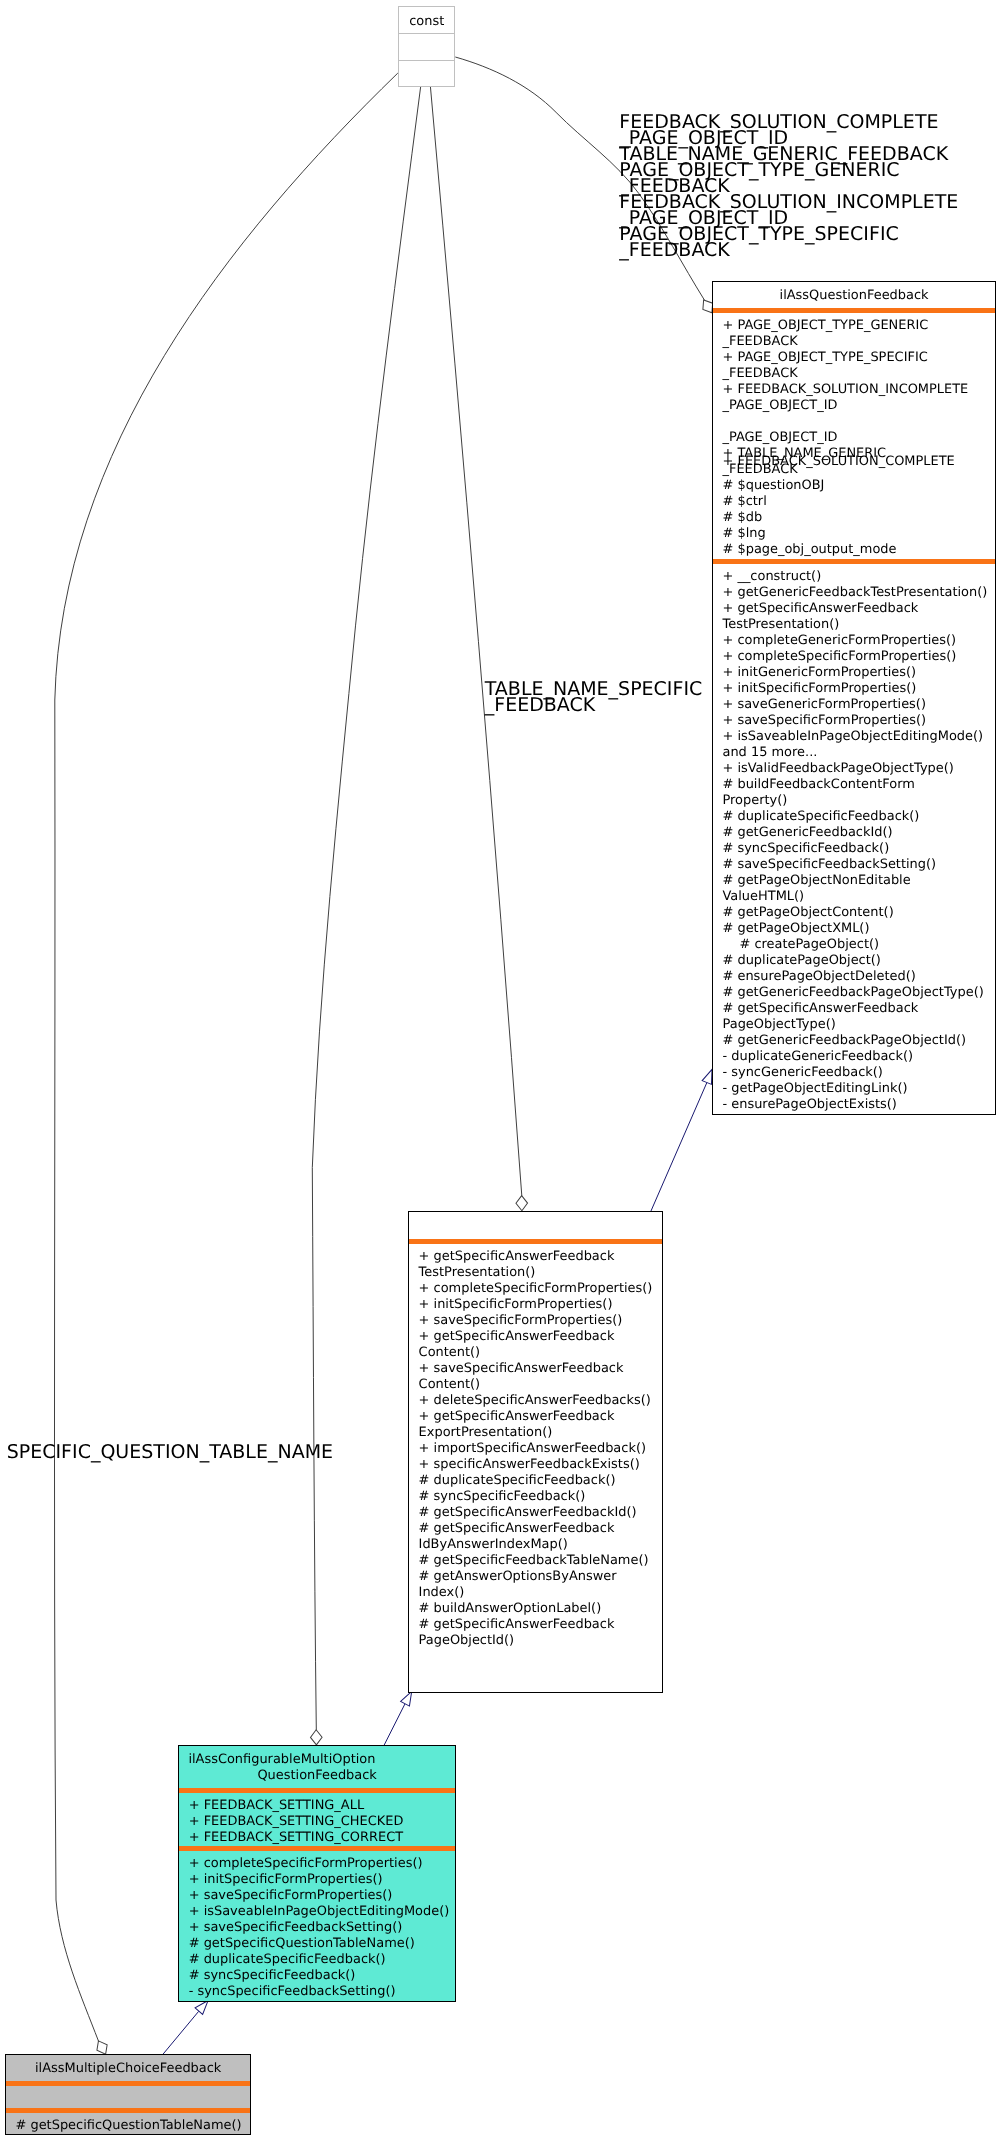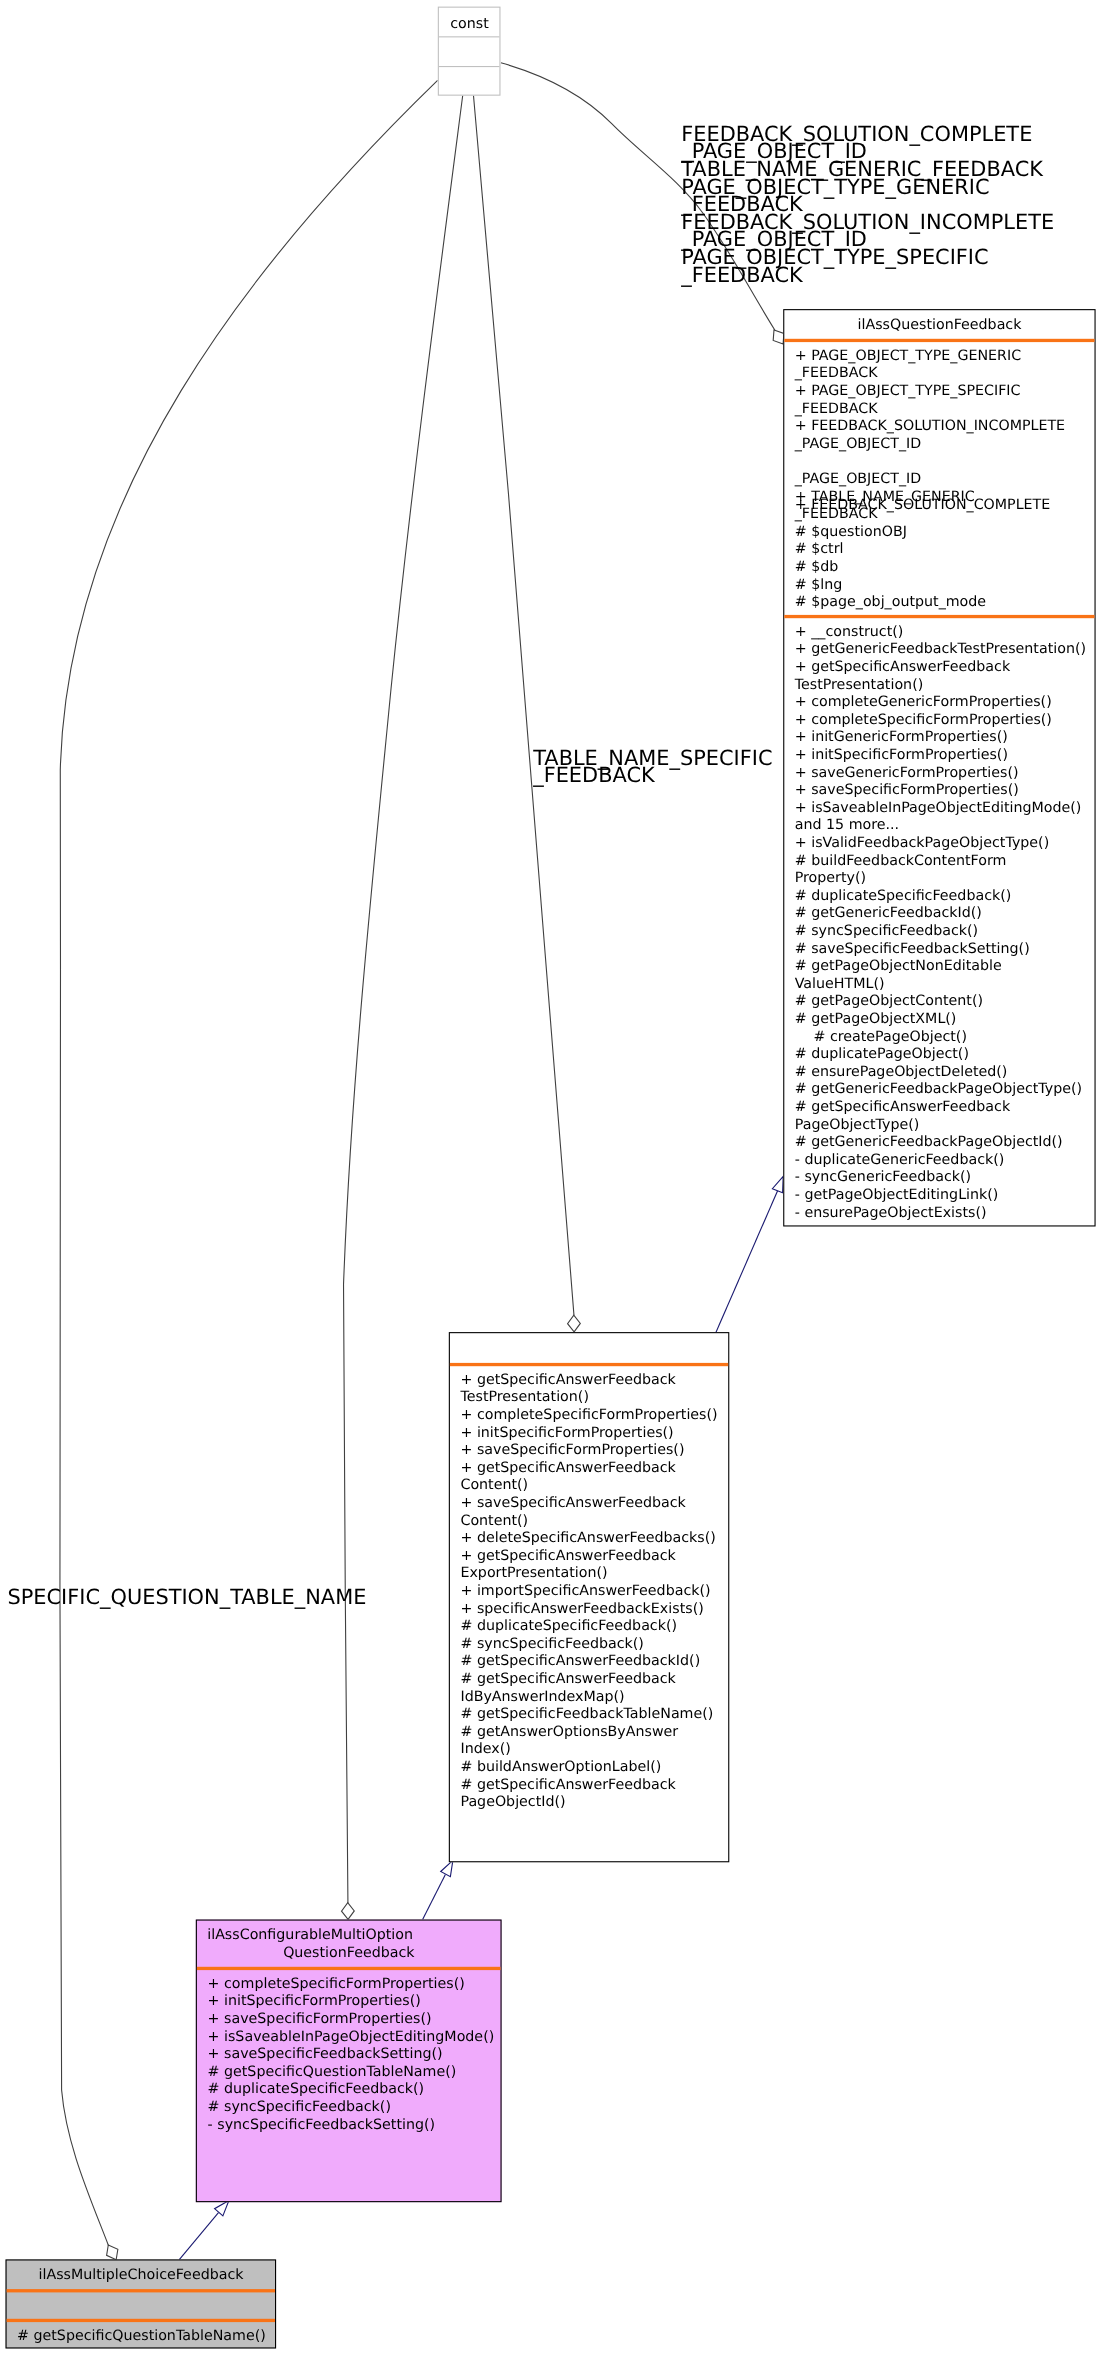--- a/index.html
+++ b/index.html
@@ -3,21 +3,21 @@
 <style>
 html,body{margin:0;padding:0;background:#fff;}
 body{width:1000px;height:2141px;position:relative;overflow:hidden;
      font-family:"DejaVu Sans",sans-serif;color:#000;
      -webkit-font-smoothing:antialiased;text-rendering:geometricPrecision;}
 #canvas{position:absolute;left:0;top:0;width:1000px;height:2141px;}
 svg.edges{position:absolute;left:0;top:0;width:1000px;height:2141px;overflow:visible;}
 .node{position:absolute;box-sizing:border-box;border:1px solid #000;background:#fff;}
 .node.faint{border-color:#c0c0c0;}
 .sec{position:relative;box-sizing:border-box;}
-.sec + .sec{border-top:3px solid #f97316;}
+.sec + .sec{border-top:5px solid #f97316;}
 .node.faint .sec + .sec{border-top:1px solid #c0c0c0;}
 .ttl{position:absolute;left:0;right:0;text-align:center;font-size:12.95px;
      line-height:16.016px;white-space:pre;}
 .row{position:absolute;font-size:12.95px;line-height:16.016px;white-space:pre;}
 .elabel{position:absolute;font-size:19px;text-align:left;}
 .elabel > div{white-space:pre;line-height:16.016px;height:16.016px;}
 </style></head>
 <body>
 
 <div id="canvas">
@@ -128,24 +128,29 @@
     <div class="row" style="left:9.30px;top:277.15px;"># getSpecificAnswerFeedback</div>
     <div class="row" style="left:9.30px;top:293.17px;">IdByAnswerIndexMap()</div>
     <div class="row" style="left:9.30px;top:309.18px;"># getSpecificFeedbackTableName()</div>
     <div class="row" style="left:9.30px;top:325.20px;"># getAnswerOptionsByAnswer</div>
     <div class="row" style="left:9.30px;top:341.22px;">Index()</div>
     <div class="row" style="left:9.30px;top:357.23px;"># buildAnswerOptionLabel()</div>
     <div class="row" style="left:9.30px;top:373.25px;"># getSpecificAnswerFeedback</div>
     <div class="row" style="left:9.30px;top:389.26px;">PageObjectId()</div>
   </div>
 </div>
-<div class="node" style="left:178.4px;top:1744.7px;width:277.5px;height:257.30px;background:#f0abfc;">
+<div class="node" style="left:178.4px;top:1744.7px;width:277.5px;height:257.30px;background:#5eead4;">
   <div class="sec" style="height:42.39px;">
     <div class="ttl" style="top:6.48px;text-align:left;left:9.00px;right:0;">ilAssConfigurableMultiOption</div>
     <div class="ttl" style="top:22.50px;">QuestionFeedback</div>
+  </div>
+  <div class="sec" style="height:58.41px;">
+    <div class="row" style="left:9.30px;top:4.88px;">+ FEEDBACK_SETTING_ALL</div>
+    <div class="row" style="left:9.30px;top:20.90px;">+ FEEDBACK_SETTING_CHECKED</div>
+    <div class="row" style="left:9.30px;top:36.91px;">+ FEEDBACK_SETTING_CORRECT</div>
   </div>
   <div class="sec" style="height:154.50px;">
     <div class="row" style="left:9.30px;top:4.88px;">+ completeSpecificFormProperties()</div>
     <div class="row" style="left:9.30px;top:20.90px;">+ initSpecificFormProperties()</div>
     <div class="row" style="left:9.30px;top:36.91px;">+ saveSpecificFormProperties()</div>
     <div class="row" style="left:9.30px;top:52.93px;">+ isSaveableInPageObjectEditingMode()</div>
     <div class="row" style="left:9.30px;top:68.94px;">+ saveSpecificFeedbackSetting()</div>
     <div class="row" style="left:9.30px;top:84.96px;"># getSpecificQuestionTableName()</div>
     <div class="row" style="left:9.30px;top:100.98px;"># duplicateSpecificFeedback()</div>
     <div class="row" style="left:9.30px;top:116.99px;"># syncSpecificFeedback()</div>

